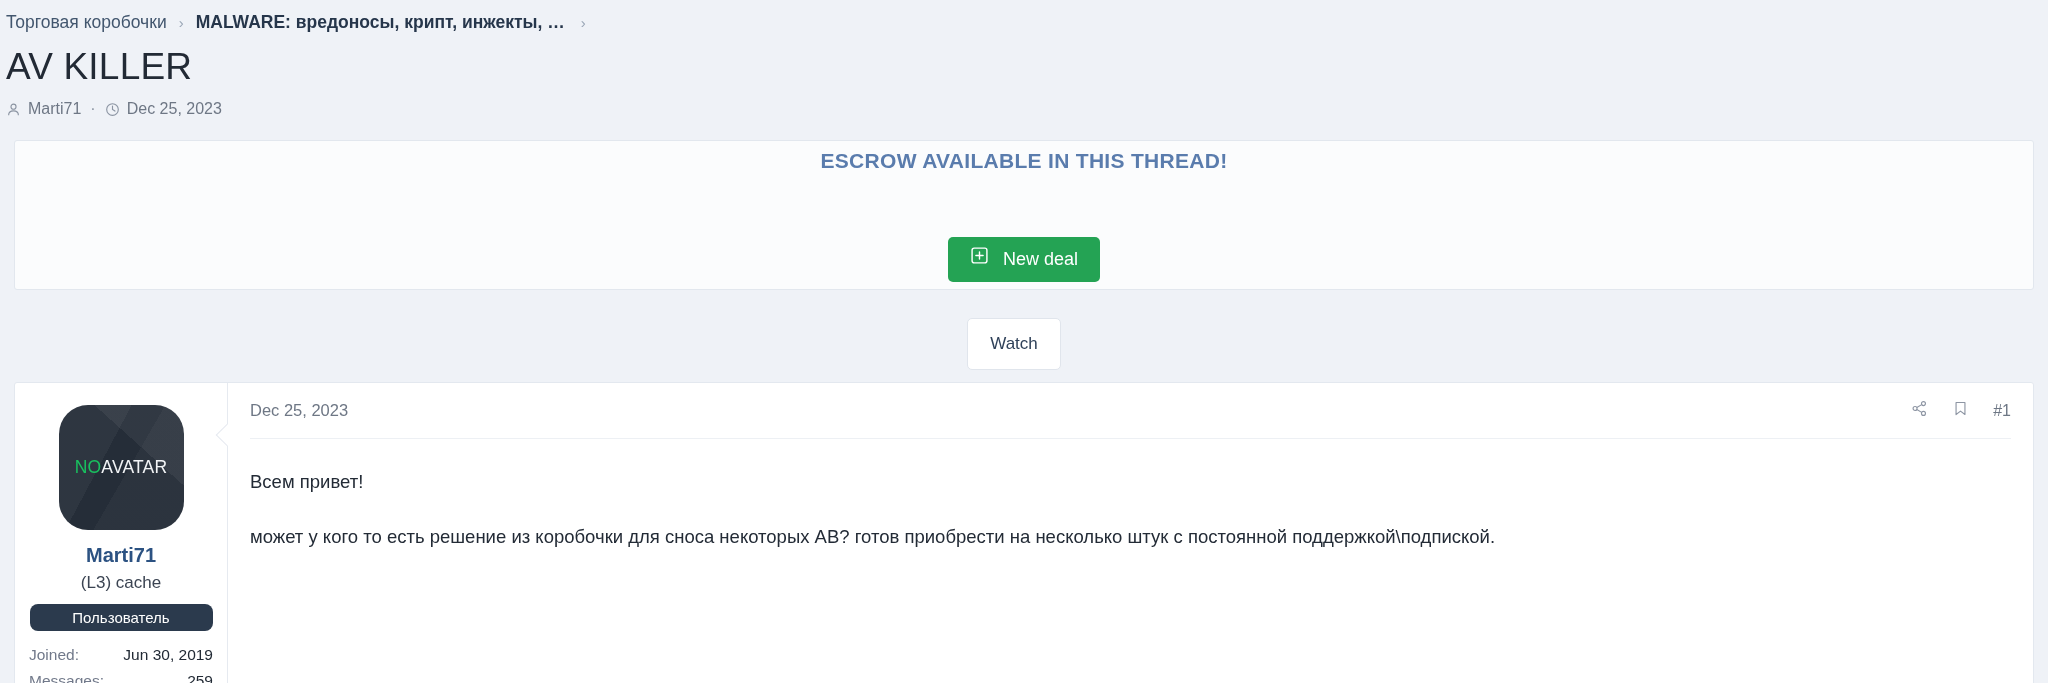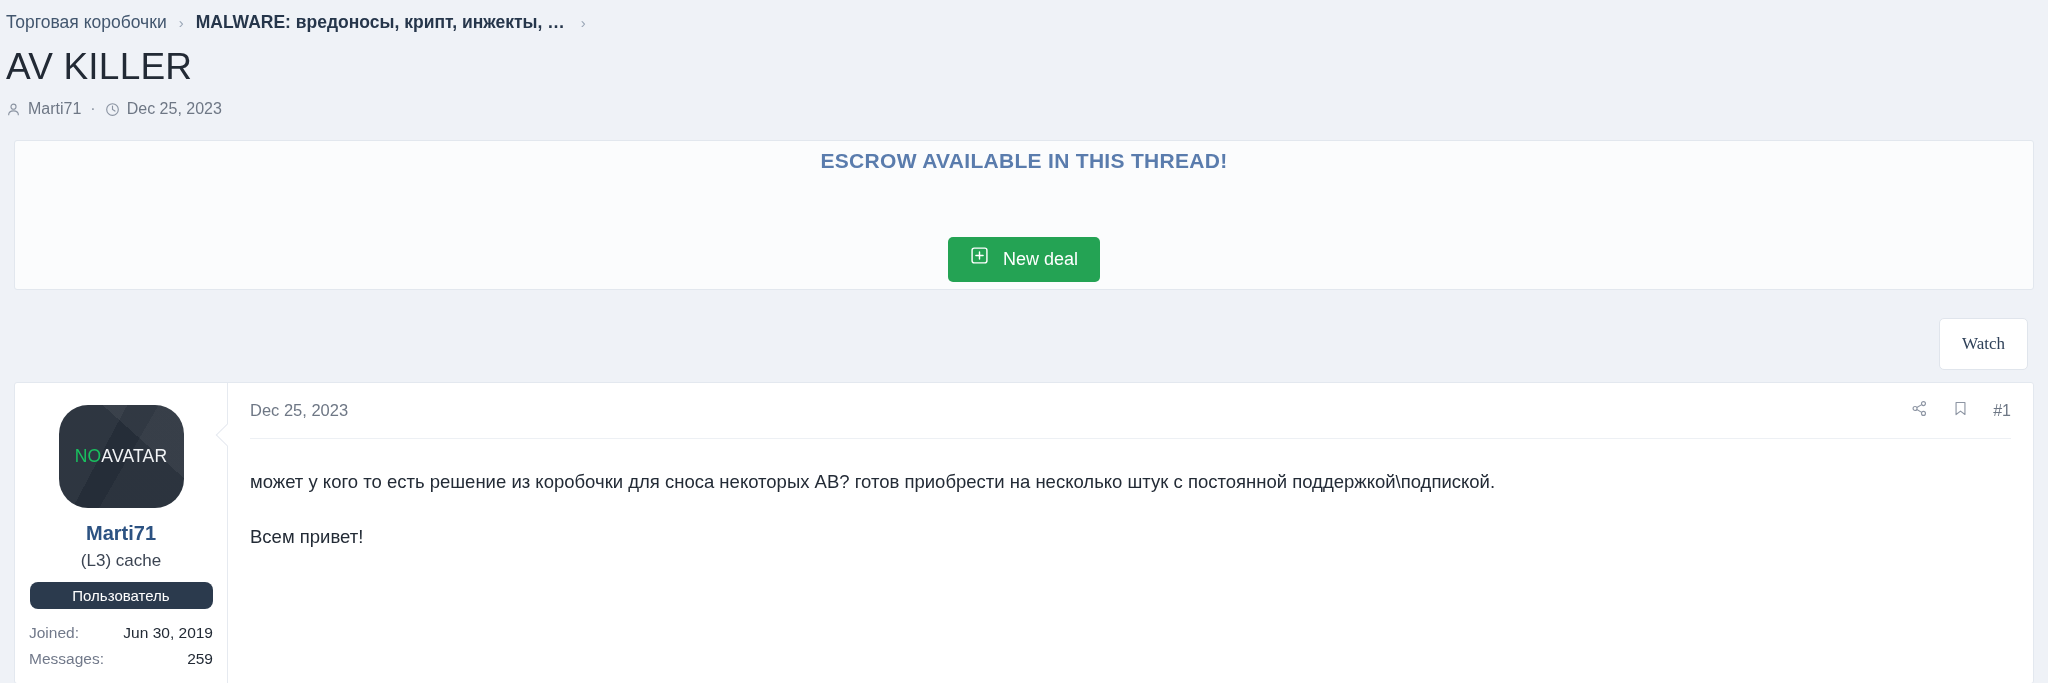--- a/index.html
+++ b/index.html
@@ -80,24 +80,23 @@
     align-items: flex-end;
     gap: 14px;
     font-size: 18px;
     font-family: inherit;
     cursor: pointer;
   }
 
   
   .watch-row {
     display: flex;
-    justify-content: flex-end;
+    justify-content: center;
     padding: 28px 20px 0 0;
     height: 80px;
-    font-family: Liberation Serif, serif;
   }
   .watch-btn {
     background: #fff;
     border: 1px solid #e0e5ec;
     border-radius: 5px;
     color: #2f4159;
     font-size: 17px;
     font-family: inherit;
     padding: 12px 22px;
     cursor: pointer;
@@ -116,21 +115,21 @@
   
   .user-card {
     width: 213px;
     flex: 0 0 213px;
     border-right: 1px solid #e6eaf0;
     padding: 22px 14px 0 14px;
     text-align: center;
     position: relative;
   }
   .avatar {
-    width: 125px; height: 103px;
+    width: 125px; height: 125px;
     margin: 0 auto;
     border-radius: 29px;
     background:
       linear-gradient(118deg, rgba(255,255,255,.045) 0 38%, rgba(0,0,0,0) 38%),
       linear-gradient(222deg, rgba(255,255,255,.055) 0 34%, rgba(0,0,0,0) 34%),
       linear-gradient(300deg, rgba(255,255,255,.03) 0 46%, rgba(0,0,0,0) 46%),
       #252d38;
     display: flex;
     align-items: center;
     justify-content: center;
@@ -305,22 +304,22 @@
         <span>
           <svg width="17" height="17" viewBox="0 0 18 18" fill="none" stroke="#8d95a3" stroke-width="1.2">
             <path d="M4.3 2.6h9.4v12.8L9 11.8l-4.7 3.6z" stroke-linejoin="round"></path>
           </svg>
         </span>
         <span class="post-num">#1</span>
       </div>
     </header>
 
     <div class="post-body">
+      <p class="post-p">Всем привет!</p>
       <p class="post-p">может у кого то есть решение из коробочки для сноса некоторых АВ? готов приобрести на несколько штук с постоянной поддержкой\подпиской.</p>
-      <p class="post-p">Всем привет!</p>
     </div>
 
     <footer class="post-foot">
       
       
     </footer>
   </div>
 </article>
 
 </body></html>

